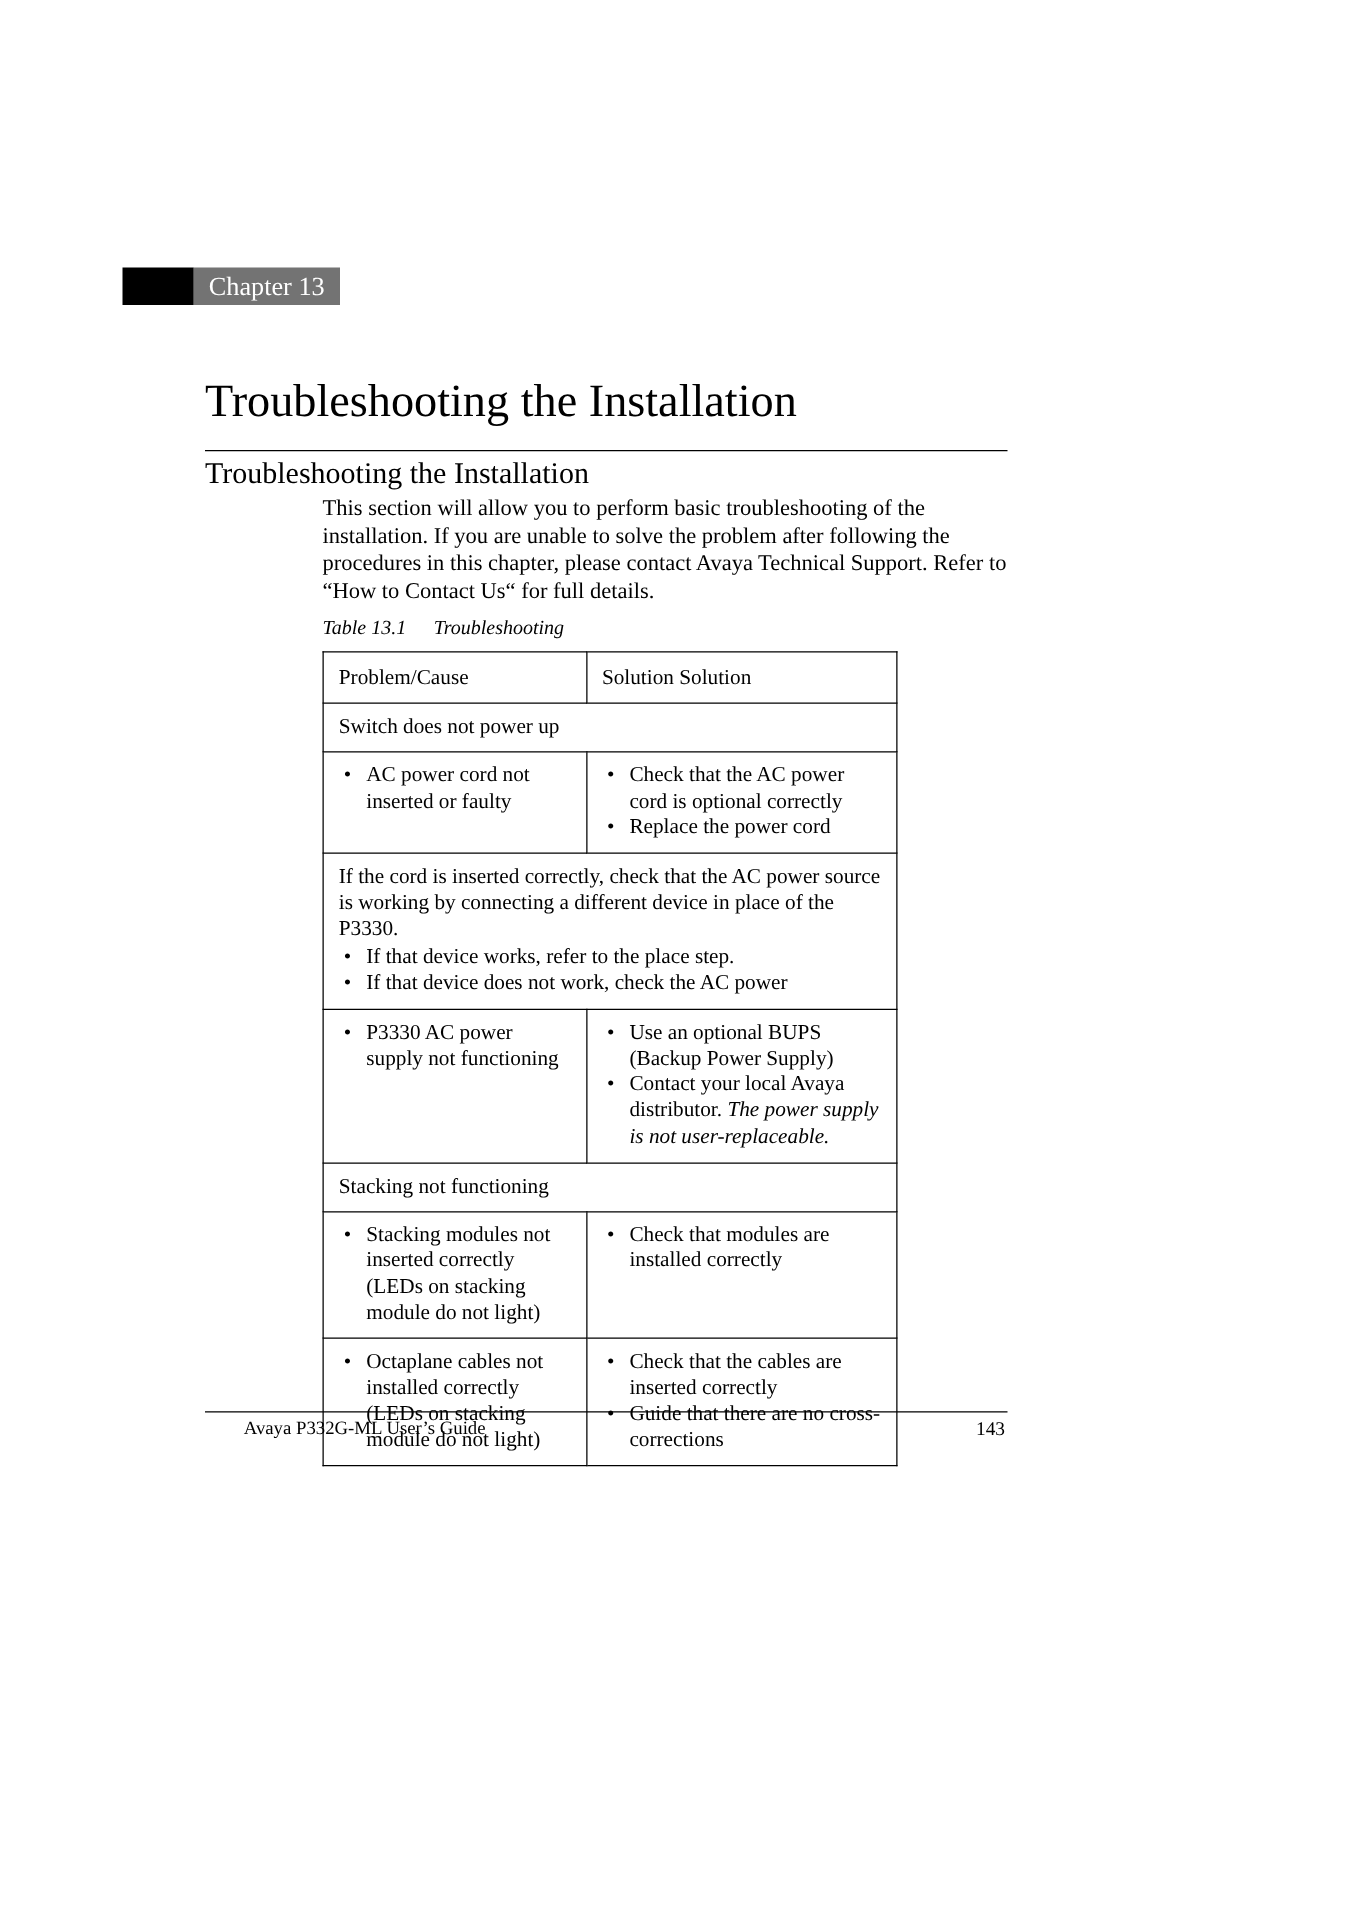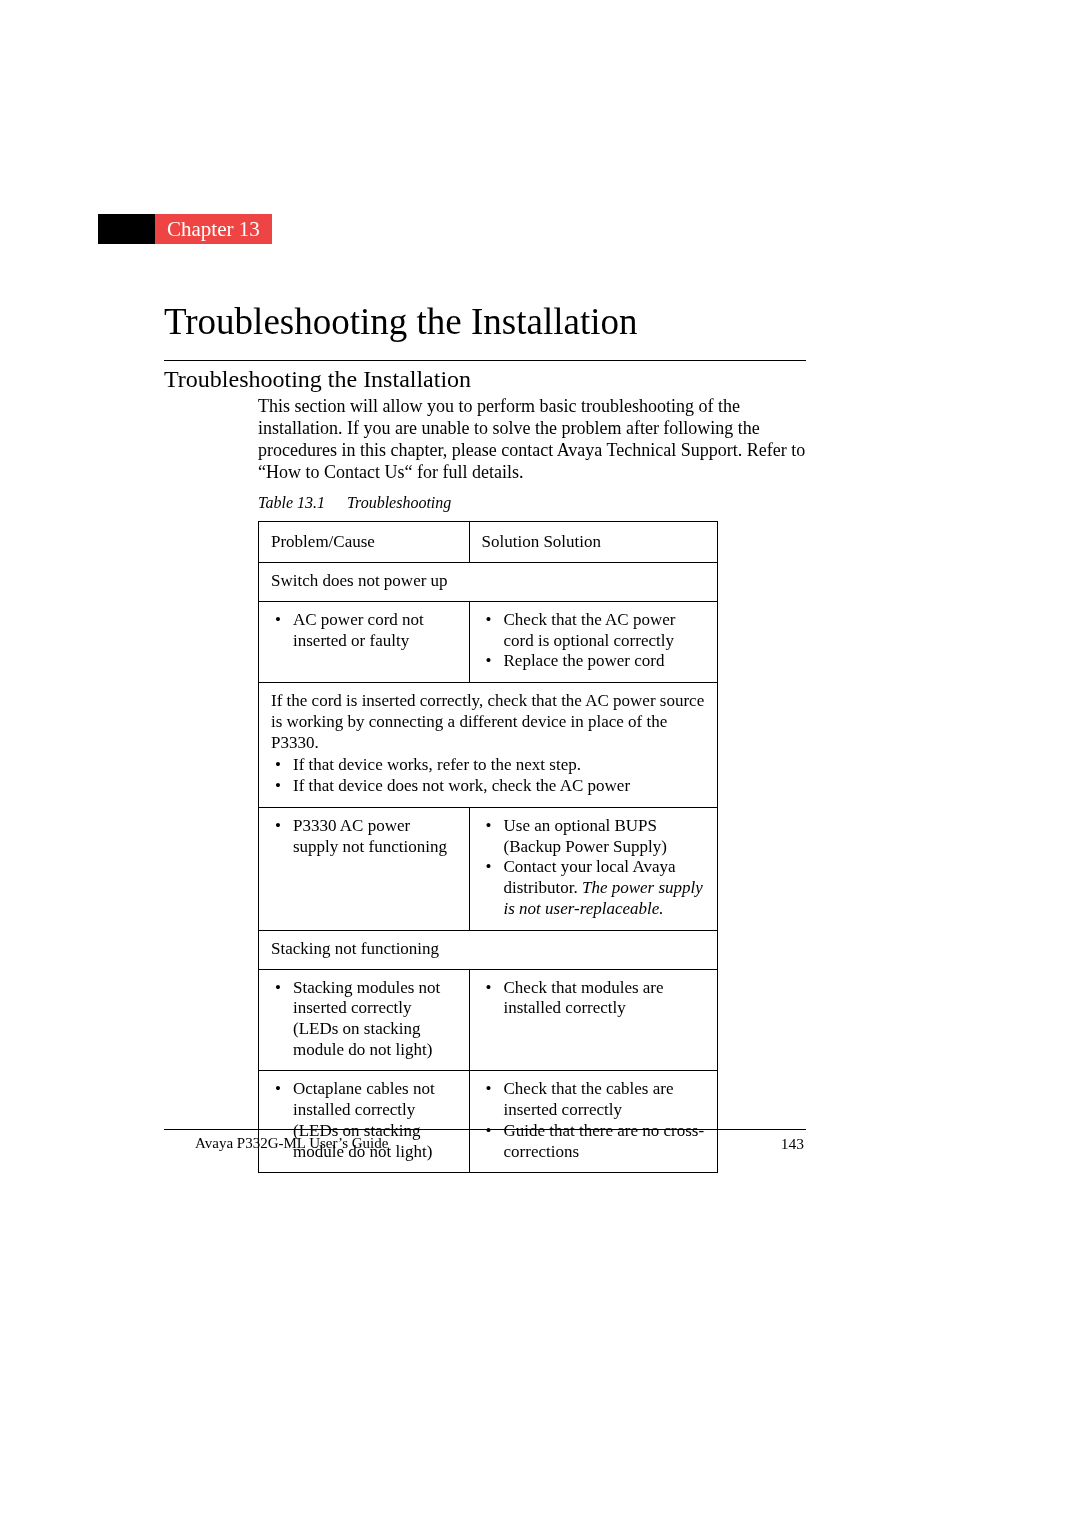--- a/index.html
+++ b/index.html
@@ -28,21 +28,21 @@
       top: 0;
       width: 57px;
       height: 30px;
       background: #000;
     }
     .banner-label {
       position: absolute;
       left: 57px;
       top: 0;
       height: 30px;
-      background: #ef4444;
+      background: #737373;
       color: #fff;
       font-size: 21px;
       padding: 1px 12px 0 12px;
       display: flex;
       align-items: center;
     }
     .doc-title {
       position: absolute;
       top: 300px;
       left: 164px;
@@ -198,21 +198,21 @@
           <ul class="b">
             <li>Check that the AC power cord is optional correctly</li>
             <li>Replace the power cord</li>
           </ul>
         </td>
       </tr>
       <tr>
         <td colspan="2">
           <div class="spanrow-text">If the cord is inserted correctly, check that the AC power source is working by connecting a different device in place of the P3330.</div>
           <ul class="b">
-            <li>If that device works, refer to the next step.</li>
+            <li>If that device works, refer to the place step.</li>
             <li>If that device does not work, check the AC power</li>
           </ul>
         </td>
       </tr>
       <tr>
         <td>
           <ul class="b">
             <li>P3330 AC power supply not functioning</li>
           </ul>
         </td>

